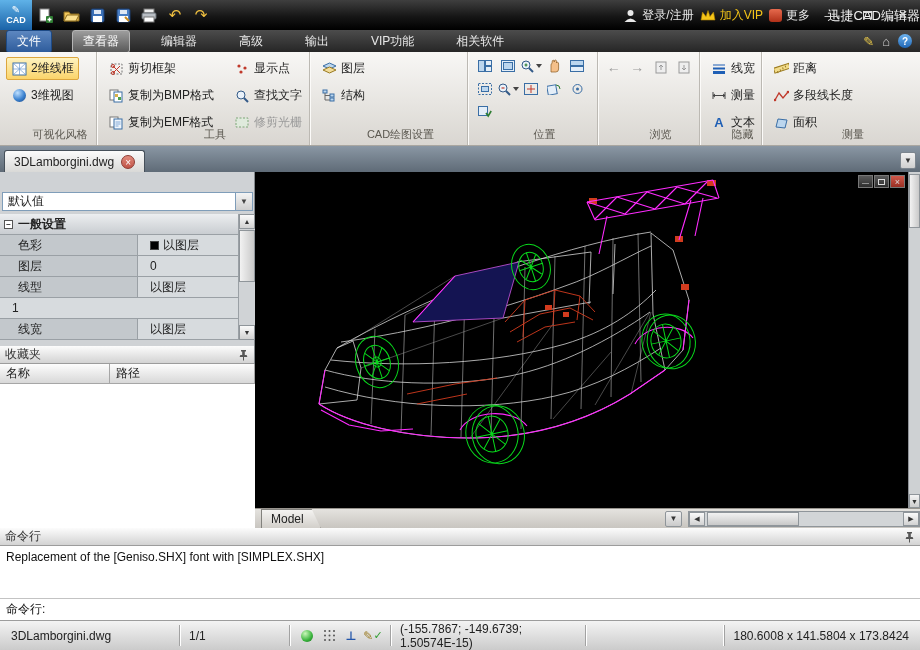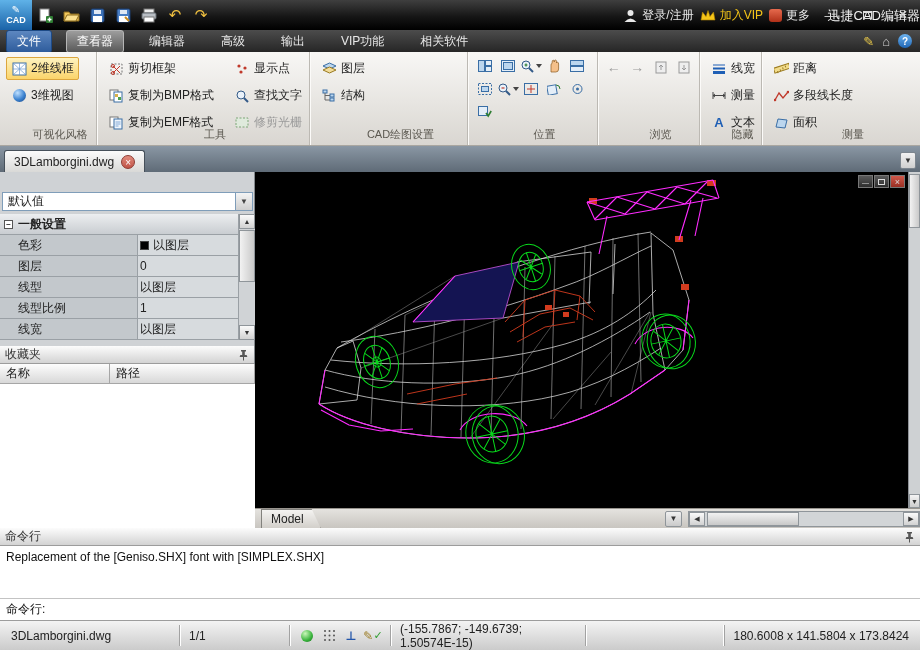--- a/index.html
+++ b/index.html
@@ -15,21 +15,21 @@
 .tb-btn{width:26px;height:24px;display:flex;align-items:center;justify-content:center;border-radius:2px;}
 .tb-title{position:absolute;left:0;right:0;top:7px;text-align:right;font-size:13px;color:#f2f2f2;pointer-events:none;}
 .tb-right{margin-left:auto;display:flex;align-items:center;gap:6px;padding-right:2px;position:relative;z-index:2;}
 .tb-link{display:flex;align-items:center;gap:4px;color:#e8e8e8;}
 .win-btn{width:30px;height:24px;display:flex;align-items:center;justify-content:center;color:#ddd;font-size:13px;}
 .box-ico{width:9px;height:8px;border:1px solid #ddd;border-top:2px solid #ddd;display:inline-block;}
 .arrow-gold{color:#f0c040;font-size:15px;}
 .red-dot{width:13px;height:13px;border-radius:3px;background:linear-gradient(#e66a4e,#b03018);display:inline-block;}
 
 
-.menubar{left:0;top:30px;width:920px;height:22px;background:linear-gradient(#4c4c4c,#262626);display:flex;align-items:center;padding-left:6px;gap:14px;color:#e8e8e8;}
+.menubar{left:0;top:30px;width:920px;height:22px;background:linear-gradient(#4c4c4c,#262626);display:flex;align-items:center;padding-left:6px;gap:20px;color:#e8e8e8;}
 .menu-tab{padding:2px 10px;border-radius:3px;border:1px solid transparent;}
 .menu-tab.file{background:linear-gradient(#5d87c0,#2e5c9c);border-color:#1d4a86;color:#fff;}
 .menu-tab.active{background:linear-gradient(#9d9d9d,#595959);border-color:#b5b5b5;color:#fff;}
 .menu-right{margin-left:auto;display:flex;gap:8px;padding-right:8px;align-items:center;}
 .help-circle{width:14px;height:14px;border-radius:7px;background:linear-gradient(#6db3ef,#1f66b5);color:#fff;font-size:10px;font-weight:bold;display:flex;align-items:center;justify-content:center;}
 .pencil{color:#e8c84a;font-size:13px;}
 .home{color:#cfcfcf;font-size:13px;}
 
 
 .ribbon{left:0;top:52px;width:920px;height:94px;background:linear-gradient(#f8f7f5,#e7e5e1 55%,#d9d6d1);border-bottom:1px solid #a9a6a0;display:flex;}
@@ -58,21 +58,21 @@
 .left{left:0;top:172px;width:255px;height:356px;background:#cfd2d5;border-right:1px solid #83888c;}
 .phead{position:absolute;left:0;width:100%;height:18px;background:linear-gradient(#fcfcfc,#d3d3d3);border-bottom:1px solid #9c9c9c;display:flex;align-items:center;padding:0 5px;color:#333;}
 .pin-btn{margin-left:auto;display:flex;align-items:center;}
 .preset{position:absolute;left:2px;top:20px;width:251px;height:19px;background:#fff;border:1px solid #7f9db9;display:flex;align-items:center;padding-left:5px;}
 .preset-dd{position:absolute;right:0;top:0;width:17px;height:17px;background:linear-gradient(#f4f4f4,#cfcfcf);border-left:1px solid #7f9db9;display:flex;align-items:center;justify-content:center;font-size:8px;color:#444;}
 .gridwrap{position:absolute;left:0;top:42px;width:255px;height:126px;}
 .grow{display:flex;width:238px;height:21px;border-bottom:1px solid #9aa0a5;}
 .gsec{width:238px;height:21px;display:flex;align-items:center;gap:5px;padding-left:4px;background:linear-gradient(#eceef0,#c9cdd1);border-bottom:1px solid #9aa0a5;font-weight:bold;}
 .expander{width:9px;height:9px;border:1px solid #555;background:#fff;font-size:8px;line-height:7px;text-align:center;color:#333;}
 .glabel{width:138px;background:#c3c8cc;border-right:1px solid #9aa0a5;display:flex;align-items:center;padding-left:18px;}
-.gvalue{flex:1;background:#d7dbde;display:flex;align-items:center;gap:4px;padding-left:2px;}
+.gvalue{flex:1;background:#d7dbde;display:flex;align-items:center;gap:4px;padding-left:12px;}
 .swatch{width:9px;height:9px;background:#000;border:1px solid #444;display:inline-block;}
 .vsb{position:absolute;right:0;top:0;width:17px;height:126px;background:#d0d3d6;border-left:1px solid #9aa0a5;}
 .sb-btn{width:100%;height:15px;background:linear-gradient(#fafafa,#d2d2d2);border:1px solid #8f959a;display:flex;align-items:center;justify-content:center;font-size:7px;color:#333;}
 .sb-thumb{position:absolute;left:0;width:100%;background:linear-gradient(90deg,#f2f2f2,#c9c9c9);border:1px solid #8f959a;}
 .fav-head-pos{top:174px;}
 .fav-cols{position:absolute;left:0;top:192px;width:255px;height:20px;display:flex;}
 .fav-col{background:linear-gradient(#fdfdfd,#d8d8d8);border-right:1px solid #a6a6a6;border-bottom:1px solid #a6a6a6;display:flex;align-items:center;padding-left:6px;}
 .fav-body{position:absolute;left:0;top:212px;width:255px;height:144px;background:#fff;}
 
 
@@ -528,21 +528,20 @@
             <span>0</span>
           </div>
       </div>
       <div class="grow">
         <div class="glabel">线型</div>
         <div class="gvalue">
             <span>以图层</span>
           </div>
       </div>
       <div class="grow">
-        <div class="glabel">线型比例</div>
         <div class="gvalue">
             <span>1</span>
           </div>
       </div>
       <div class="grow">
         <div class="glabel">线宽</div>
         <div class="gvalue">
             <span>以图层</span>
           </div>
       </div>

